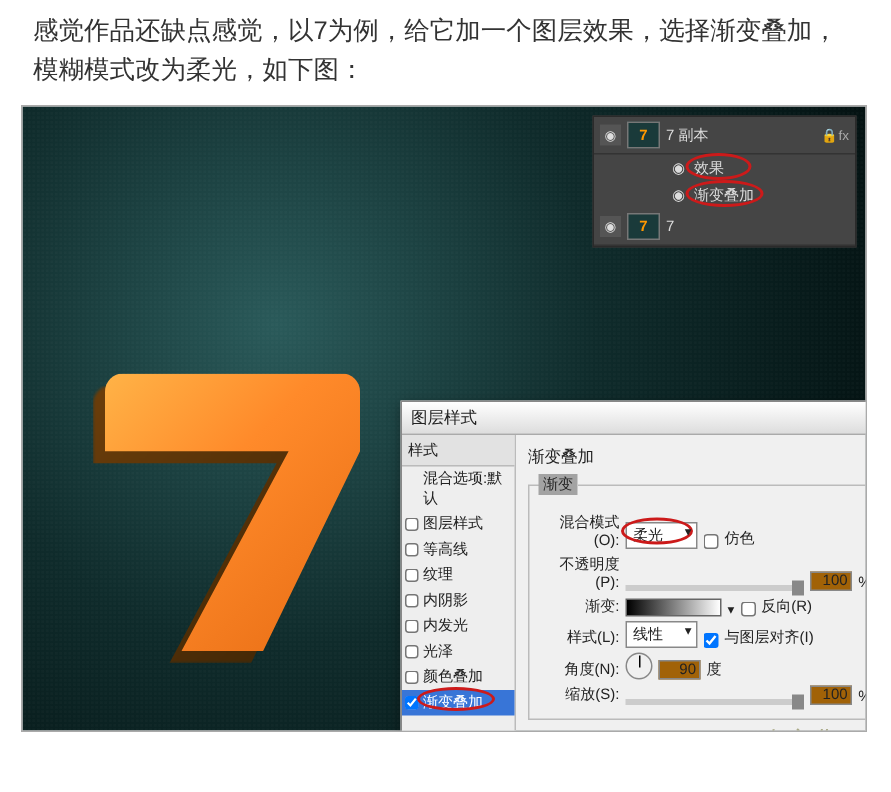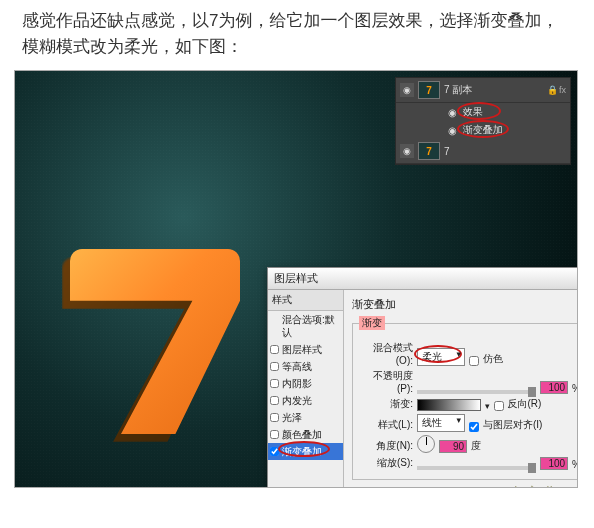--- a/index.html
+++ b/index.html
@@ -26,28 +26,28 @@
 .dlg-body { flex:1; display:flex; overflow:hidden; }
 .dlg-side { width: 76px; border-right:1px solid #bbb; background:#eee; display:flex; flex-direction:column; }
 .side-head { padding: 3px 4px; border-bottom:1px solid #bbb; font-size:10px; background:#e2e2e2; }
 .side-item { padding: 2px 4px 2px 14px; font-size: 10px; display:flex; align-items:center; cursor:pointer; position:relative; line-height:13px; }
 .side-item input { position:absolute; left:2px; width:9px; height:9px; }
 .side-item.sel { background:#3875d7; color:#fff; }
 .circ-gradoverlay { position:absolute; left:10px; top:-2px; width:52px; height:16px; border:2px solid #cc1a1a; border-radius:50%; pointer-events:none;}
 .dlg-main { flex:1; padding: 5px 8px; font-size: 10px; }
 .sec-title { padding: 2px 0 4px; font-size:11px; }
 .fset { border:1px solid #bbb; padding: 4px 6px 6px; margin-bottom:6px; }
-.fset-title { font-size:10px; margin:-10px 0 4px 0; background:#fca5a5; display:inline-block; padding:0 3px; }
+.fset-title { font-size:10px; margin:-10px 0 4px 0; background:#a3a3a3; display:inline-block; padding:0 3px; }
 .form-row { display:flex; align-items:flex-end; gap:4px; margin:3px 0; font-size:10px; }
 .form-row label.l { width:54px; text-align:right; }
 .sel-box { border:1px solid #888; background:#fff; padding:1px 16px 1px 4px; min-width:48px; font-size:10px; position:relative; }
 .sel-box::after{content:"▾"; position:absolute; right:3px; top:0; font-size:9px;}
 .circ-mode { position:absolute; left:-4px; top:-4px; width:48px; height:18px; border:2px solid #cc1a1a; border-radius:50%; pointer-events:none;}
 .grad-prev { width:64px; height:12px; background:linear-gradient(90deg,#000,#fff); border:1px solid #666; }
-.num-in { border:1px solid #888; background:#ec4899; width:28px; padding:0 2px; text-align:right; font-size:10px; }
+.num-in { border:1px solid #888; background:#a16207; width:28px; padding:0 2px; text-align:right; font-size:10px; }
 .chk { width:10px; height:10px; }
 .angle-dial { width:18px; height:18px; border:1px solid #888; border-radius:50%; display:inline-block; position:relative; }
 .angle-dial::after{content:""; position:absolute; left:8px; top:1px; width:1px; height:8px; background:#000;}
 .watermark-box { position:absolute; right:12px; bottom:-6px; padding:3px 6px; font-size:11px; background:rgba(255,255,255,0.9); border-radius:3px; color:#666; }
 .watermark-brand { position:absolute; right:22px; top:412px; font-size:17px; color:#aa8; font-style:italic; }
 </style>
 </head>
 <body>
 
 <p class="intro">感觉作品还缺点感觉，以7为例，给它加一个图层效果，选择渐变叠加，模糊模式改为柔光，如下图：</p>
@@ -99,20 +99,24 @@
         <div class="side-item">
             <span>混合选项:默认</span>
           </div>
         <div class="side-item">
             <input type="checkbox" class="chk" style="">
             <span>图层样式</span>
           </div>
         <div class="side-item">
             <input type="checkbox" class="chk" style="">
             <span>等高线</span>
+          </div>
+        <div class="side-item">
+            <input type="checkbox" class="chk" style="">
+            <span>纹理</span>
           </div>
         <div class="side-item">
             <input type="checkbox" class="chk" style="">
             <span>内阴影</span>
           </div>
         <div class="side-item">
             <input type="checkbox" class="chk" style="">
             <span>内发光</span>
           </div>
         <div class="side-item">

